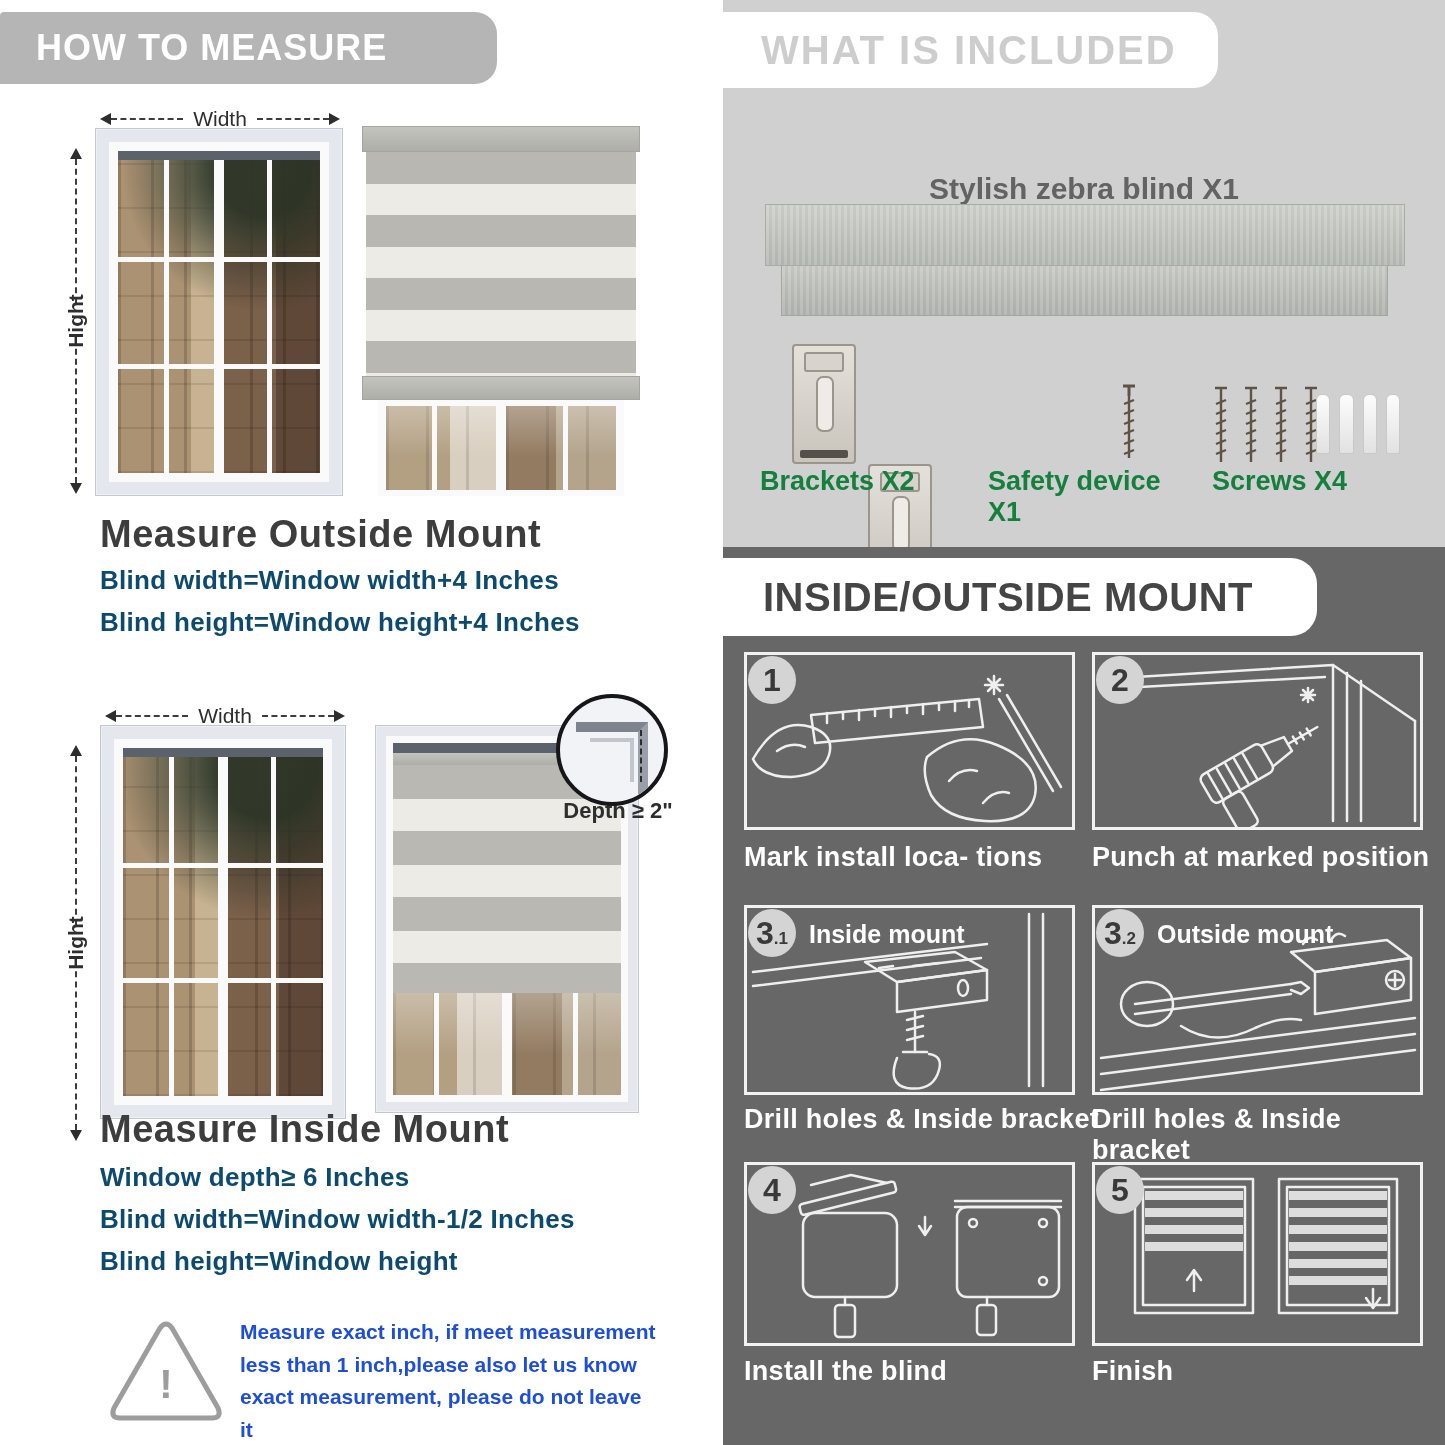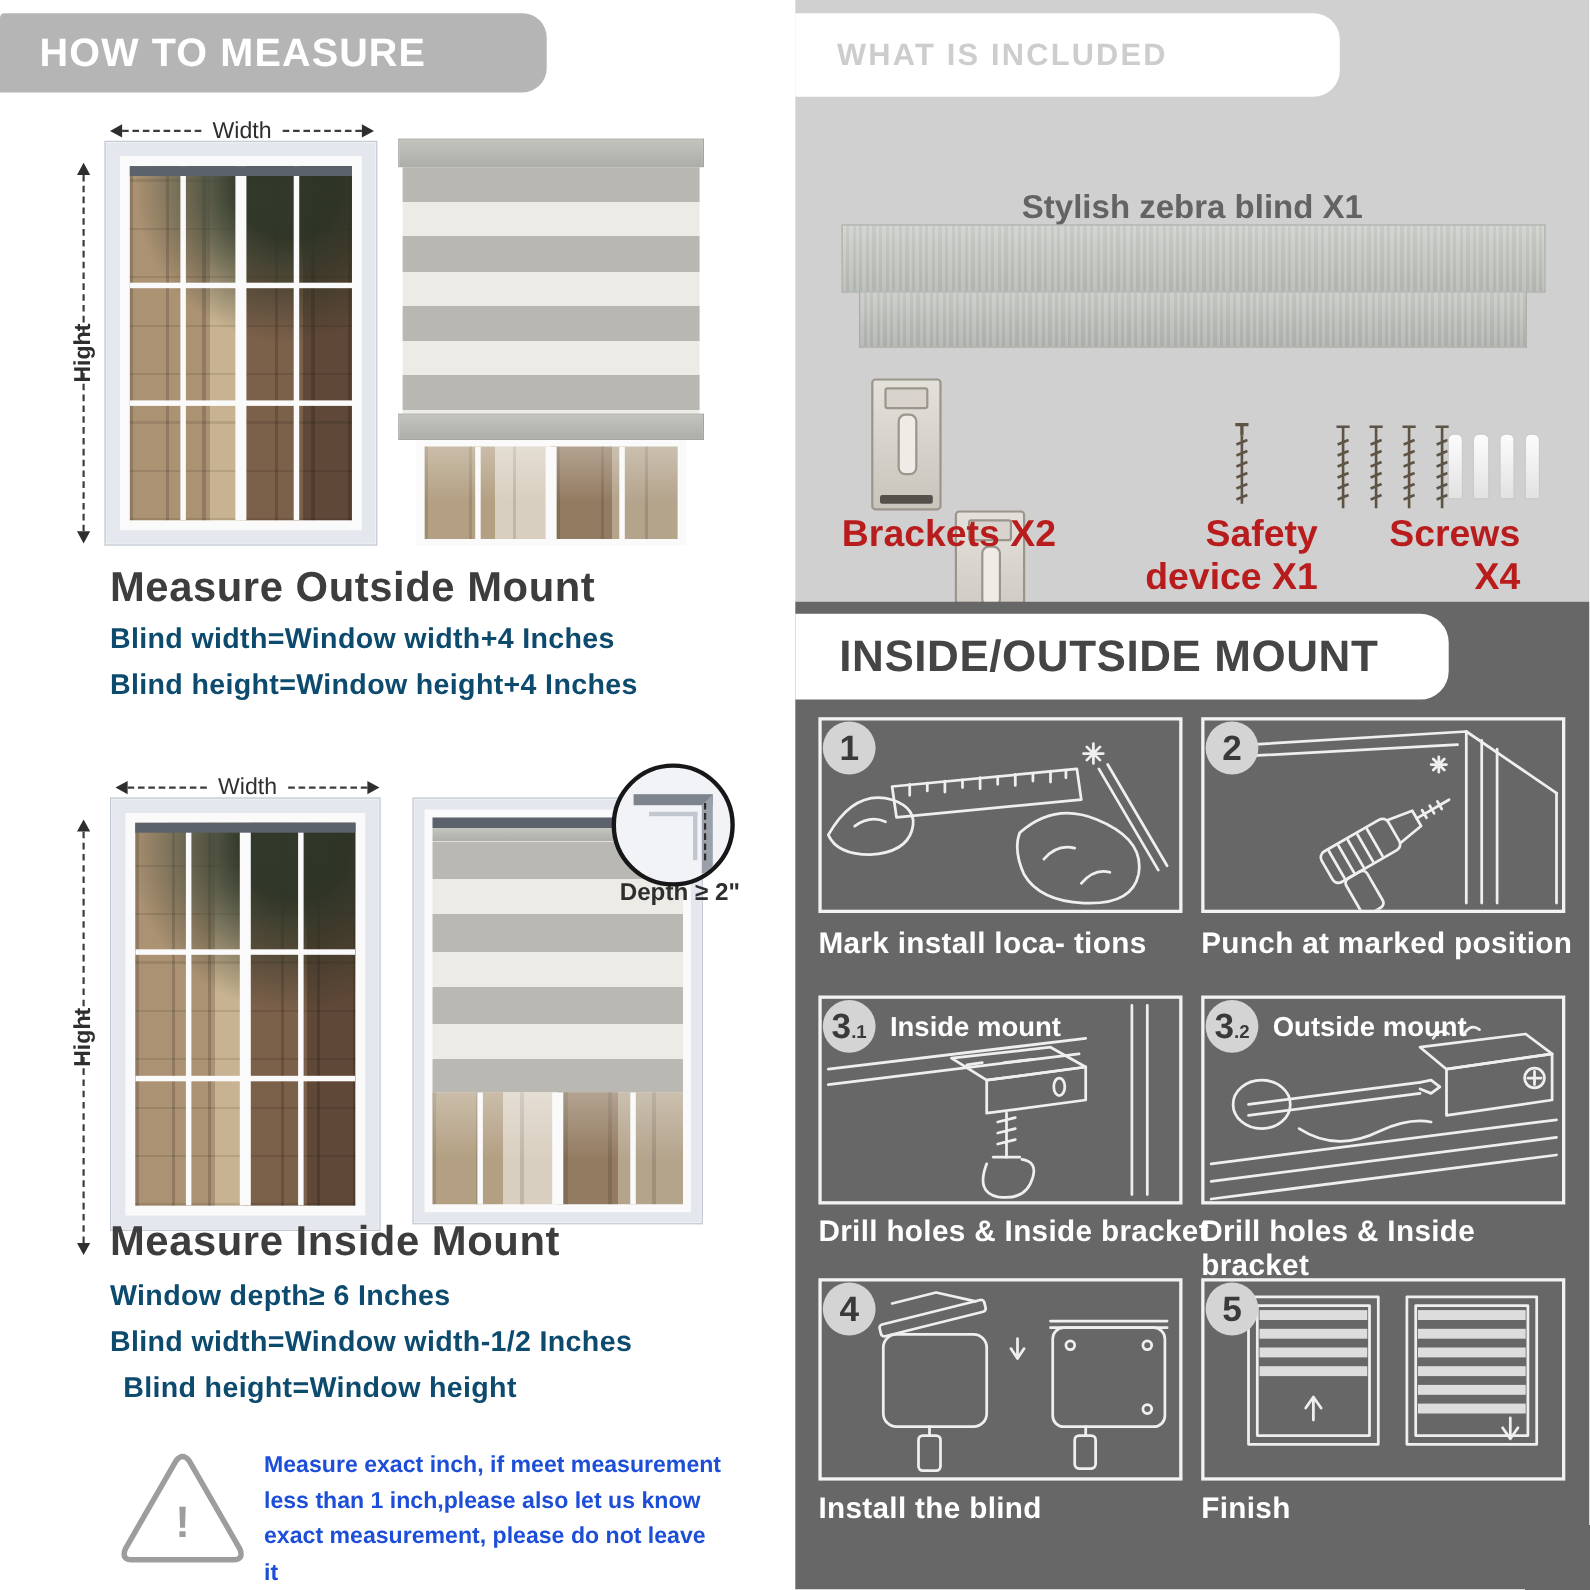--- a/index.html
+++ b/index.html
@@ -63,29 +63,29 @@
   .mag-l1{position:absolute;right:16px;top:24px;width:62px;height:62px;border-top:10px solid #7e848d;border-right:10px solid #9aa0a9;}
   .mag-l2{position:absolute;right:30px;top:40px;width:40px;height:40px;border-top:4px solid #c2c7cf;border-right:4px solid #c2c7cf;}
   .mag-dash{position:absolute;right:22px;top:32px;height:52px;border-left:2px dashed #2c2c2c;}
 
   .warn-text{font-size:21px;font-weight:bold;color:#1d4ed8;line-height:1.55;}
   .warn-mark{position:absolute;left:0;top:0;width:100%;text-align:center;font-size:40px;font-weight:bold;color:#9d9d9d;line-height:104px;padding-top:14px;}
 
   
   .right-light{left:723px;top:0;width:722px;height:547px;background:#d0d0d0;}
   .incl-banner{left:723px;top:12px;width:495px;height:76px;background:#ffffff;border-radius:0 24px 24px 0;display:flex;align-items:center;}
-  .incl-banner span{color:#cdcdcd;font-size:28px;font-weight:bold;letter-spacing:2px;padding-left:38px;}
+  .incl-banner span{color:#cdcdcd;font-size:40px;font-weight:bold;letter-spacing:2px;padding-left:38px;}
   .prod-title{left:723px;top:136px;width:722px;text-align:center;font-size:30px;font-weight:bold;color:#636363;margin-top:36px;}
   .rail-top{left:765px;top:204px;width:640px;height:62px;
     background:repeating-linear-gradient(90deg, rgba(255,255,255,.10) 0 3px, rgba(0,0,0,.03) 3px 6px),linear-gradient(#ced1cc,#b6bab4);
     border:1px solid #a8aca6;box-sizing:border-box;}
   .rail-bot{left:781px;top:266px;width:607px;height:50px;
     background:repeating-linear-gradient(90deg, rgba(255,255,255,.10) 0 3px, rgba(0,0,0,.03) 3px 6px),linear-gradient(#c8cbc6,#b0b3ae);
     border:1px solid #a3a7a1;border-top:none;box-sizing:border-box;}
-  .item-label{font-size:34px;font-weight:bold;color:#b91c1c;text-align:right;}
+  .item-label{font-size:27px;font-weight:bold;color:#15803d;text-align:left;}
 
   .bracket{width:64px;height:120px;background:linear-gradient(#e4e1db,#c9c4bc);border:2px solid #9b958c;border-radius:4px;position:relative;box-sizing:border-box;}
   .bracket:before{content:"";position:absolute;left:10px;right:10px;top:6px;height:16px;border:2px solid #9b958c;border-radius:3px;background:#d8d4cd;}
   .bracket:after{content:"";position:absolute;left:22px;top:30px;width:14px;height:52px;border:2px solid #9b958c;border-radius:7px;background:#efece7;}
   .bracket .foot{position:absolute;left:6px;right:6px;bottom:4px;height:8px;background:#55504a;border-radius:2px;}
   .safety{width:46px;height:150px;border:2px solid #b9b9b9;border-radius:8px 8px 6px 6px;background:linear-gradient(105deg,rgba(255,255,255,.95),rgba(225,225,225,.6) 60%,rgba(245,245,245,.9));position:relative;}
   .safety:before{content:"";position:absolute;left:8px;top:6px;width:10px;height:120px;background:rgba(255,255,255,.85);border-radius:5px;}
   .anchor{width:13px;height:58px;background:linear-gradient(rgba(255,255,255,.95),rgba(230,230,230,.8));border:1px solid #c9c9c9;border-radius:6px 6px 2px 2px;}
 
   .right-dark{left:723px;top:547px;width:722px;height:898px;background:#676767;}
@@ -195,21 +195,21 @@
 <div class="abs magnify" style="left:556px;top:694px;">
   <div class="mag-l1"></div>
     <div class="mag-l2"></div>
     <div class="mag-dash"></div>
 </div>
 <div class="abs depth-note" style="left:548px;top:798px;width:140px;text-align:center;">Depth ≥ 2"</div>
 
 <div class="abs h1-dark" style="left:100px;top:1108px;">Measure Inside Mount</div>
 <div class="abs line-gray" style="left:100px;top:1162px;">Window depth≥ 6 Inches</div>
 <div class="abs line-gray" style="left:100px;top:1204px;">Blind width=Window width-1/2 Inches</div>
-<div class="abs line-gray" style="left:112px;top:1246px;">Blind height=Window height</div>
+<div class="abs line-gray" style="left:100px;top:1246px;">Blind height=Window height</div>
 
 <div class="abs" style="left:108px;top:1318px;width:116px;height:104px;">
   <svg width="116" height="104" viewBox="0 0 116 104">
     <path d="M52,10 Q58,2 64,10 L110,90 Q114,100 104,100 L12,100 Q2,100 6,90 Z" fill="none" stroke="#9d9d9d" stroke-width="5" stroke-linejoin="round"></path>
   </svg>
   <div class="warn-mark">!</div>
 </div>
 <div class="abs warn-text" style="left:240px;top:1316px;width:420px;">Measure exact inch, if meet measurement less than 1 inch,please also let us know exact measurement, please do not leave it</div>
 
 <div class="abs right-light"></div>

